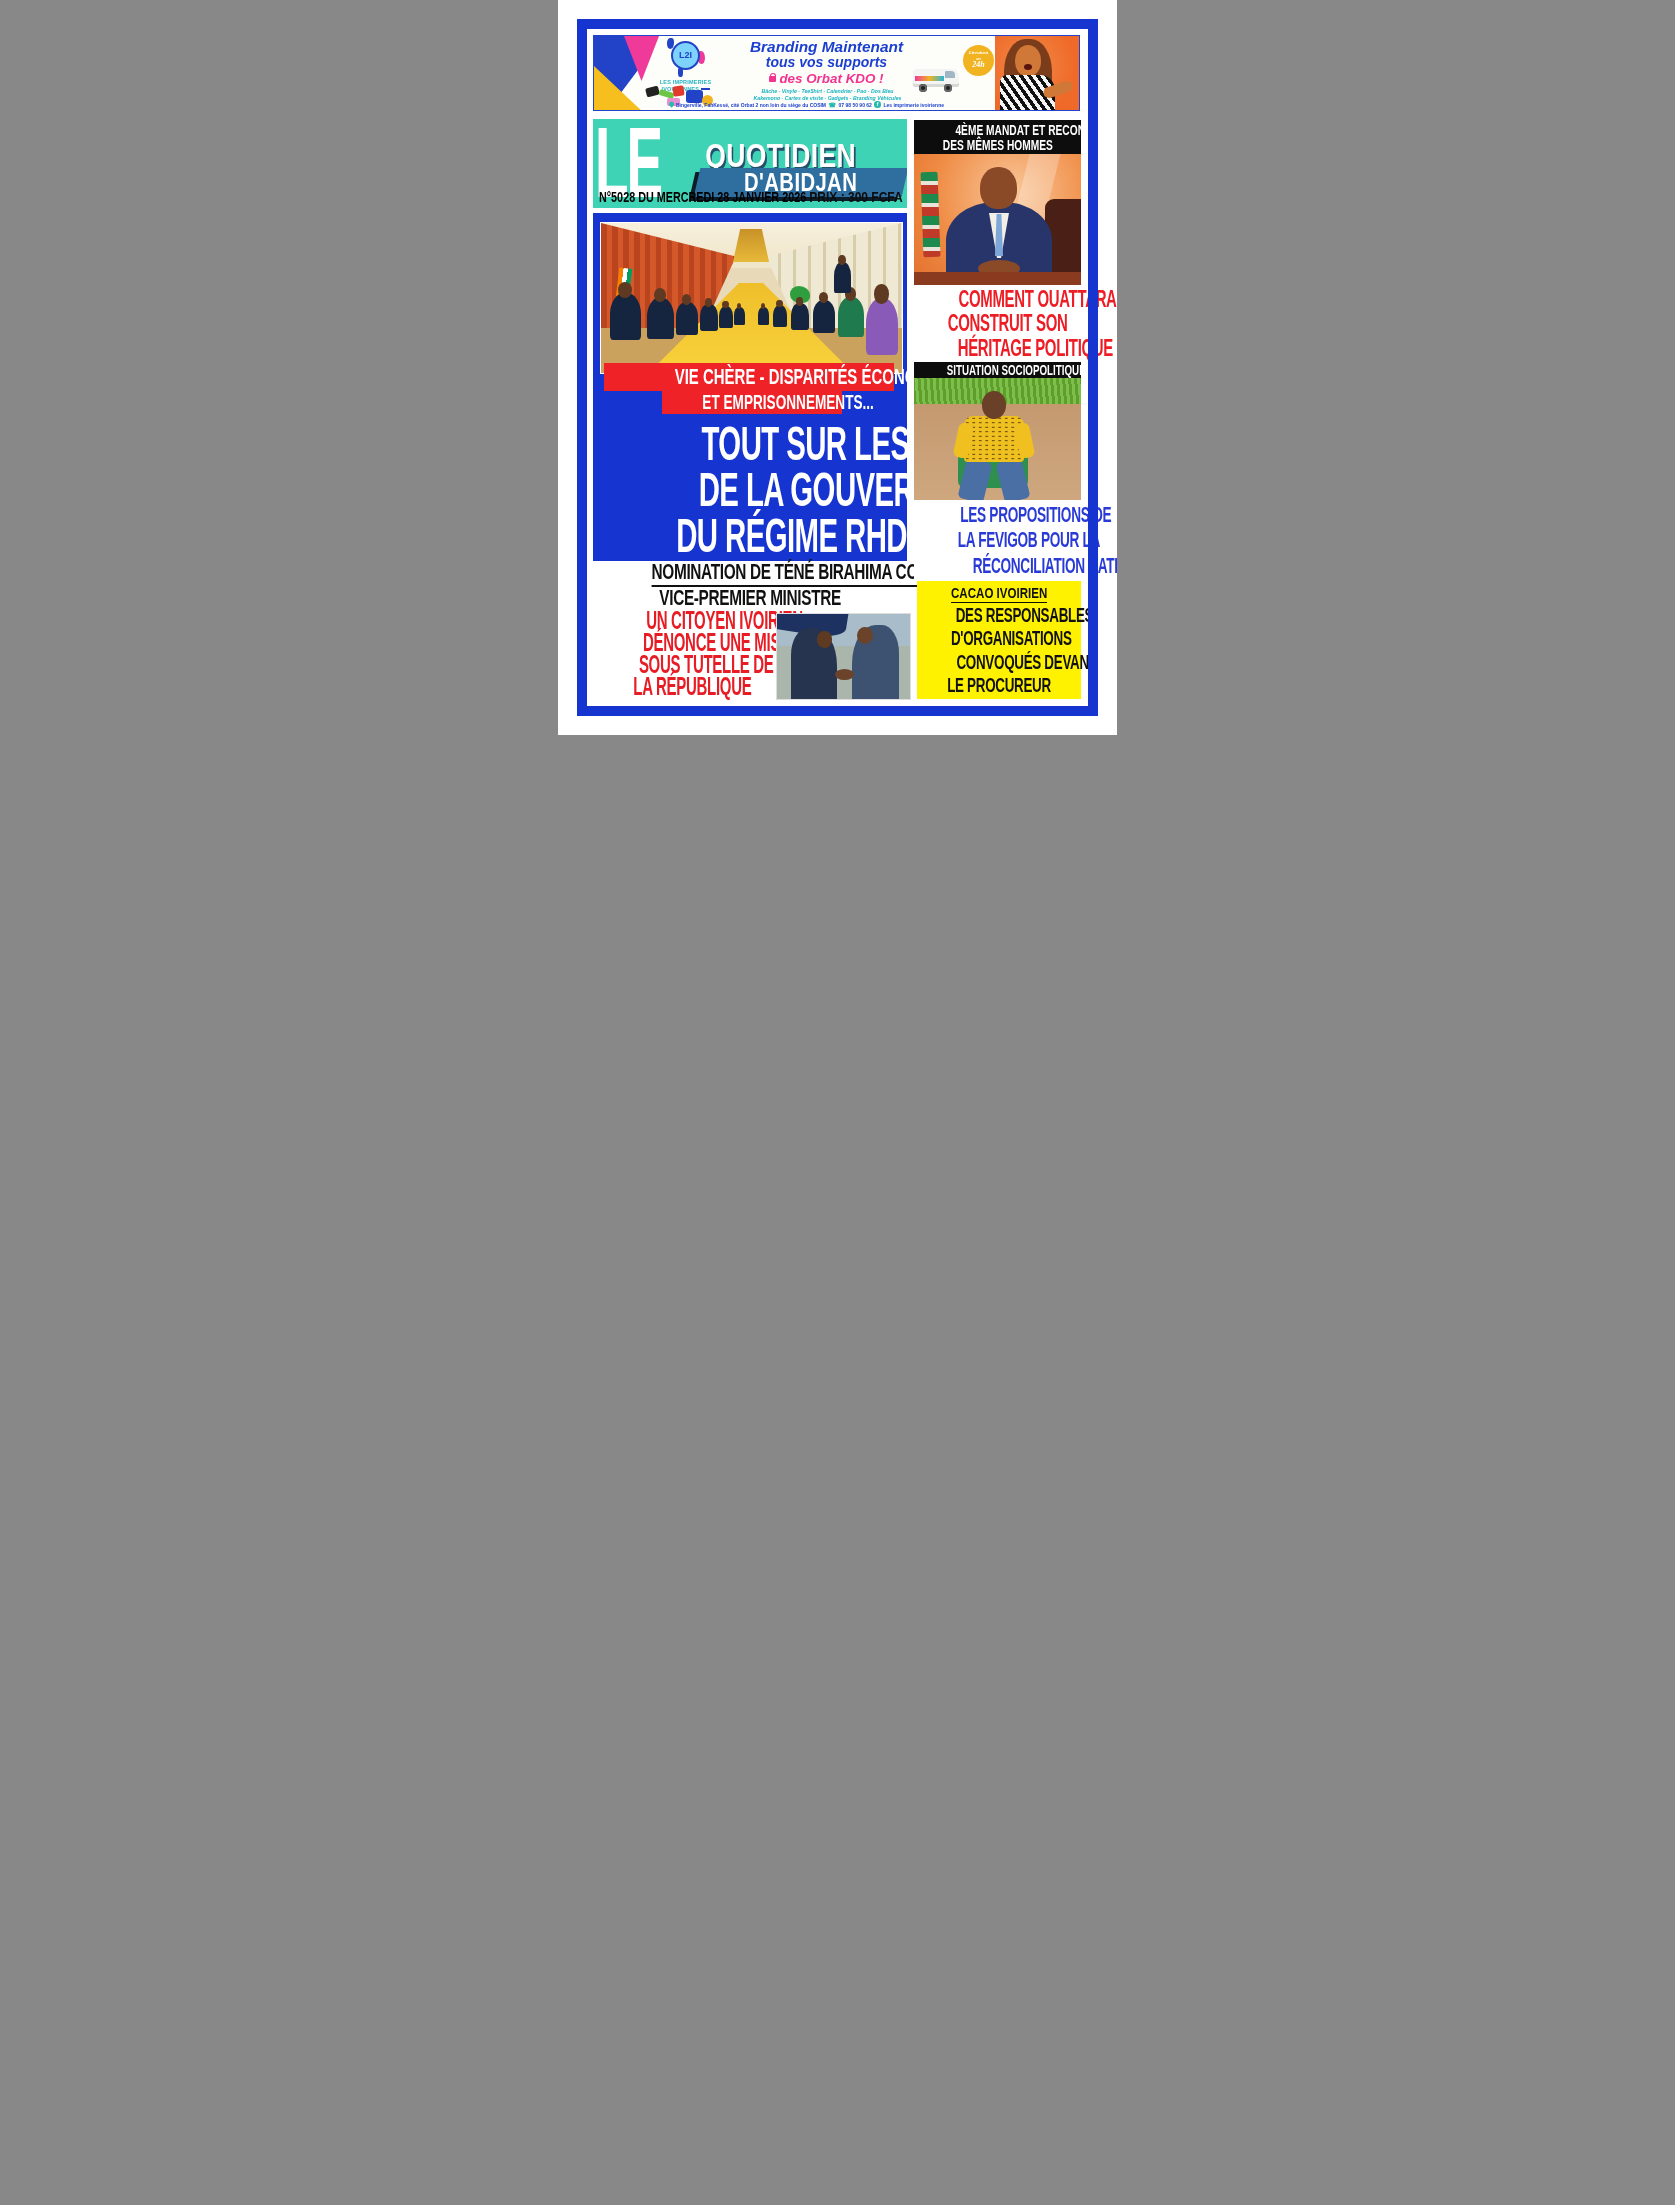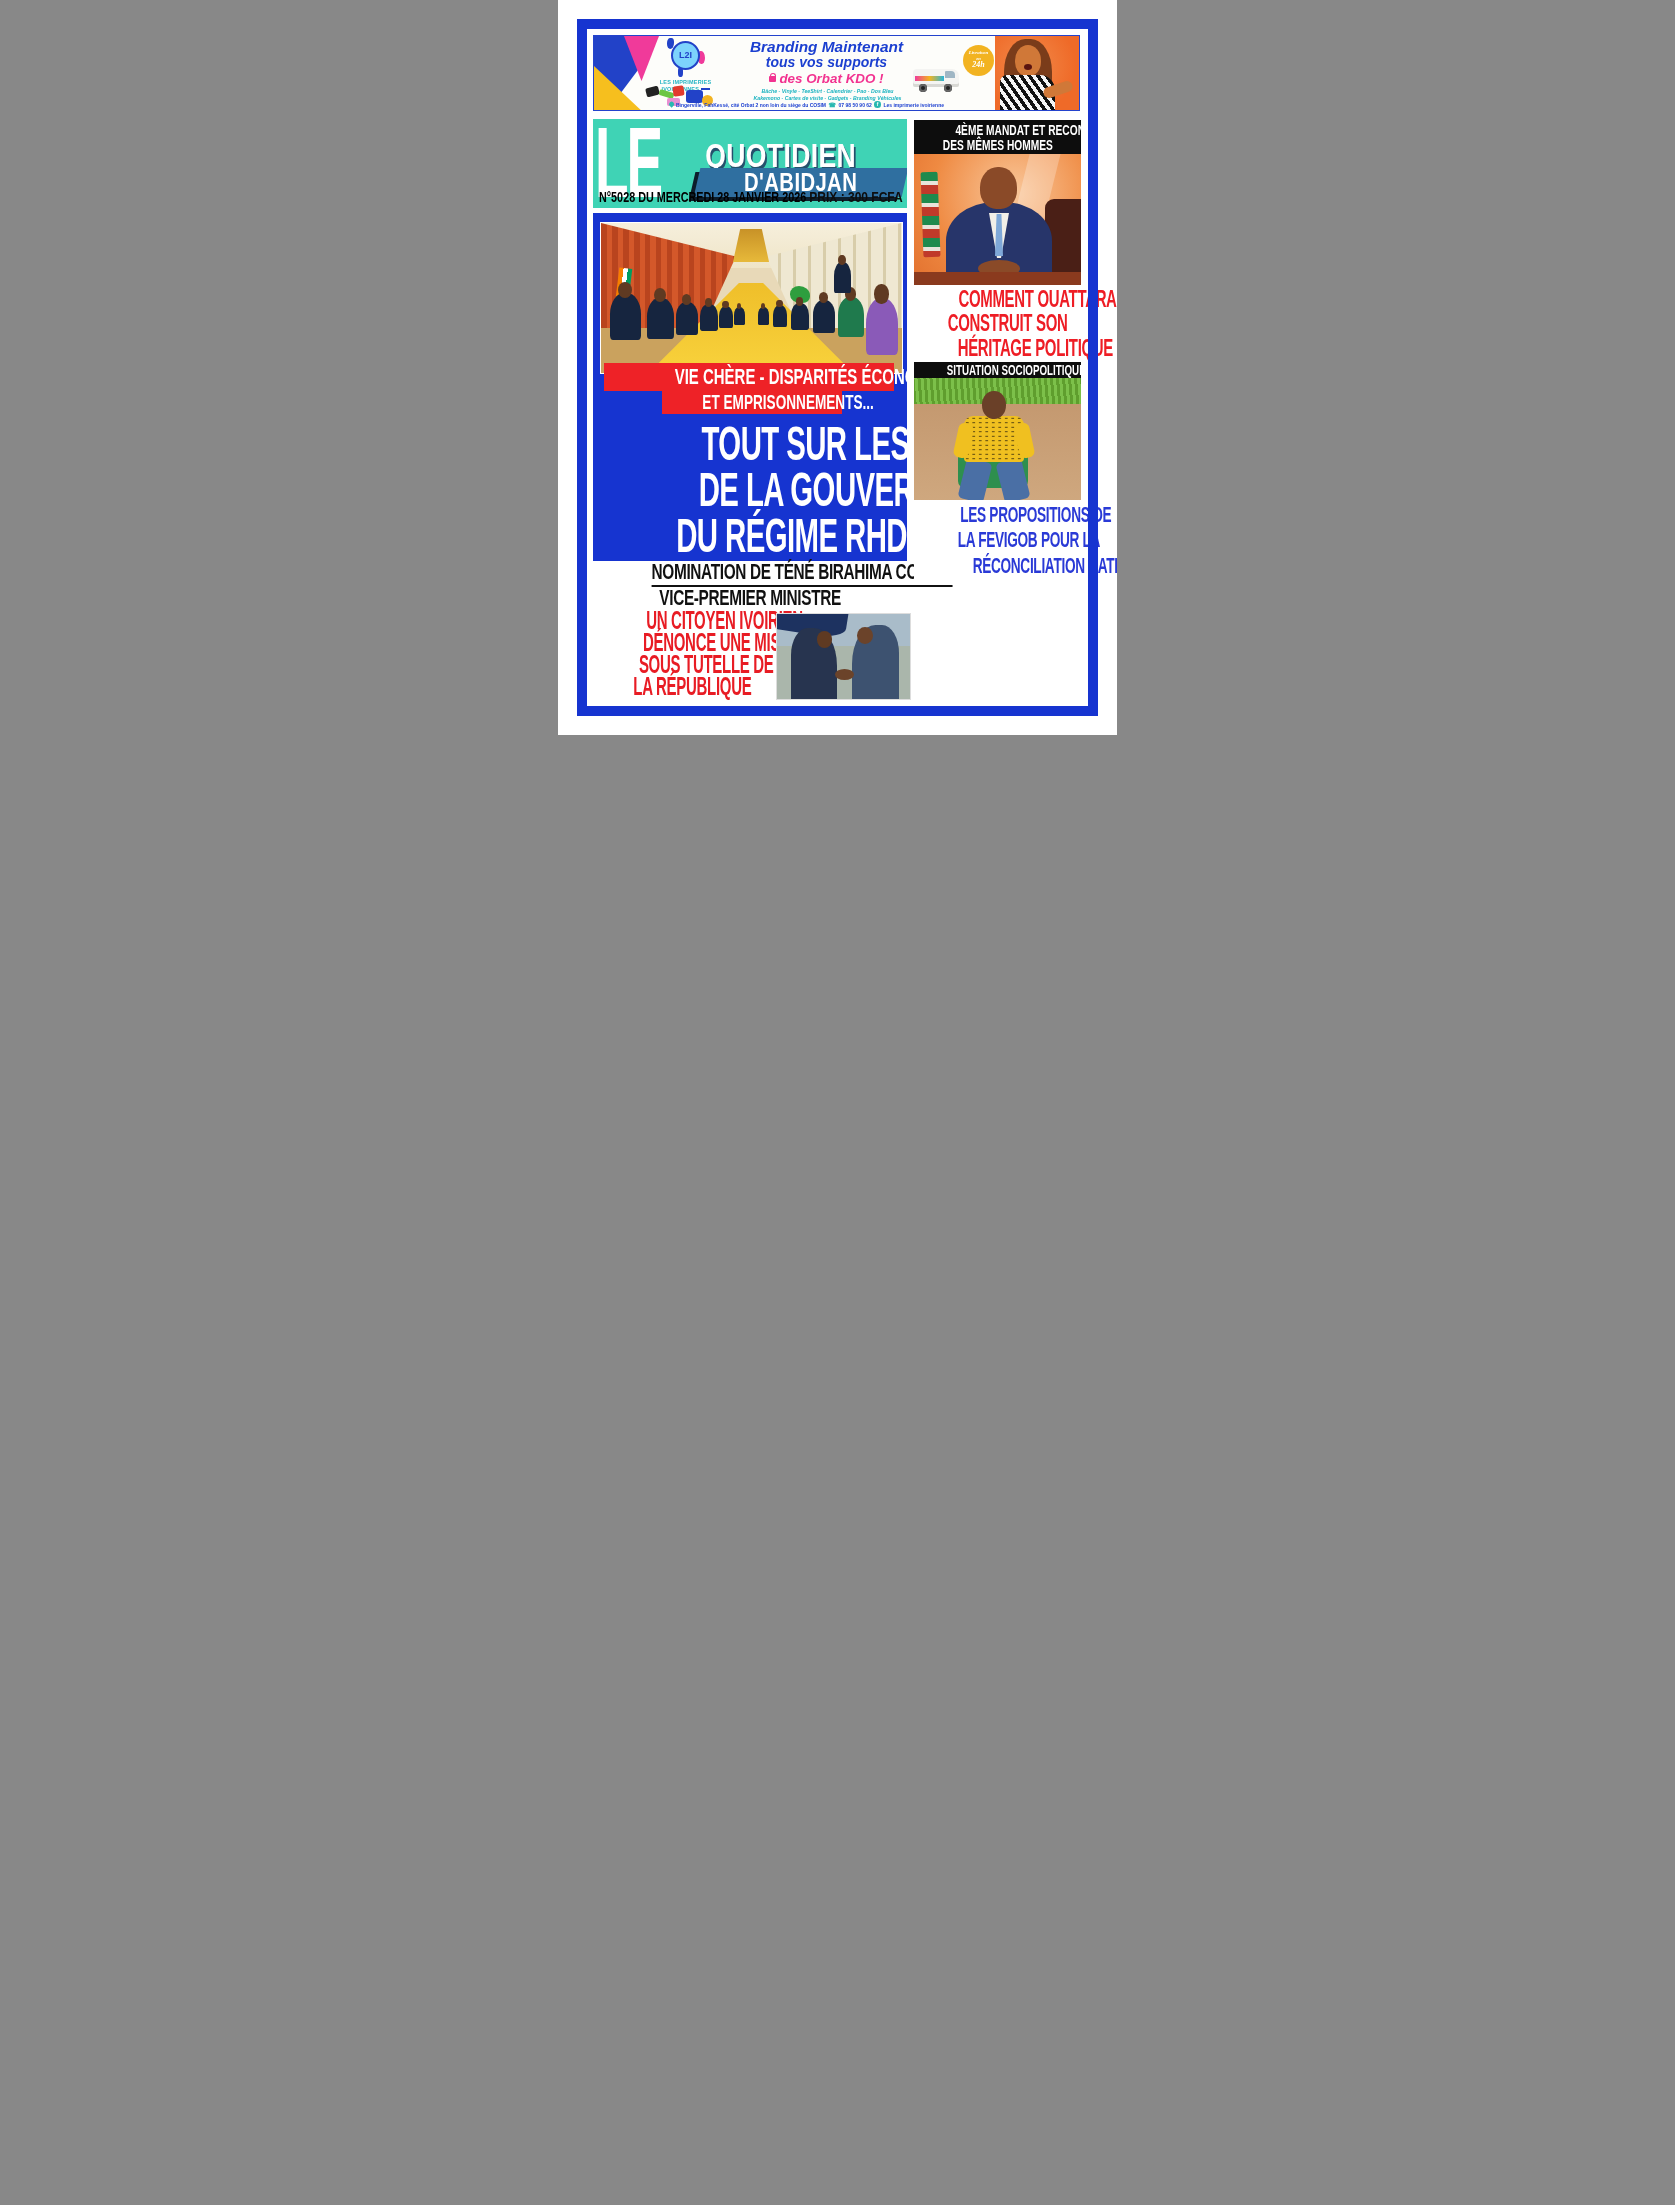--- a/index.html
+++ b/index.html
@@ -344,16 +344,23 @@
     <div class="abs sit-arm2"></div>
     <div class="abs sit-head"></div>
   </div>
 
   <div class="abs rc-head2">
     <div><span class="cx">LES PROPOSITIONS DE</span></div>
     <div><span class="cx">LA FEVIGOB POUR LA</span></div>
     <div><span class="cx">RÉCONCILIATION NATIONALE</span></div>
   </div>
 
+  <div class="abs yellowbox">
+    <div class="yb-kick"><span class="cx">CACAO IVOIRIEN</span></div>
+    <div class="yb-line"><span class="cx">DES RESPONSABLES</span></div>
+    <div class="yb-line"><span class="cx">D'ORGANISATIONS</span></div>
+    <div class="yb-line"><span class="cx">CONVOQUÉS DEVANT</span></div>
+    <div class="yb-line"><span class="cx">LE PROCUREUR</span></div>
+  </div>
 
   <div class="frame"></div>
 </div>
 
 
 </body></html>

